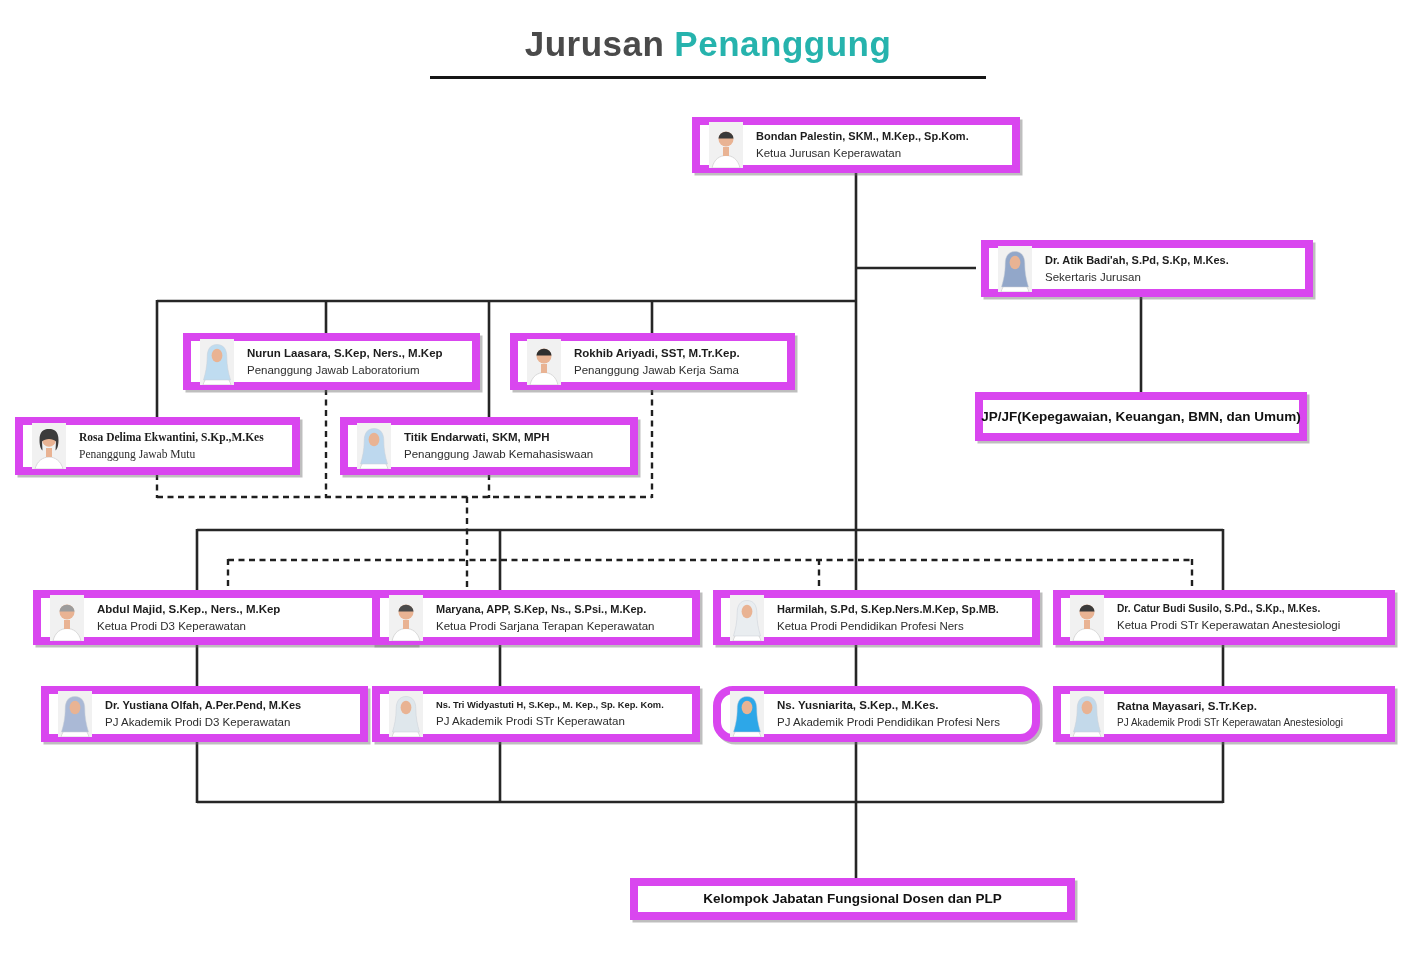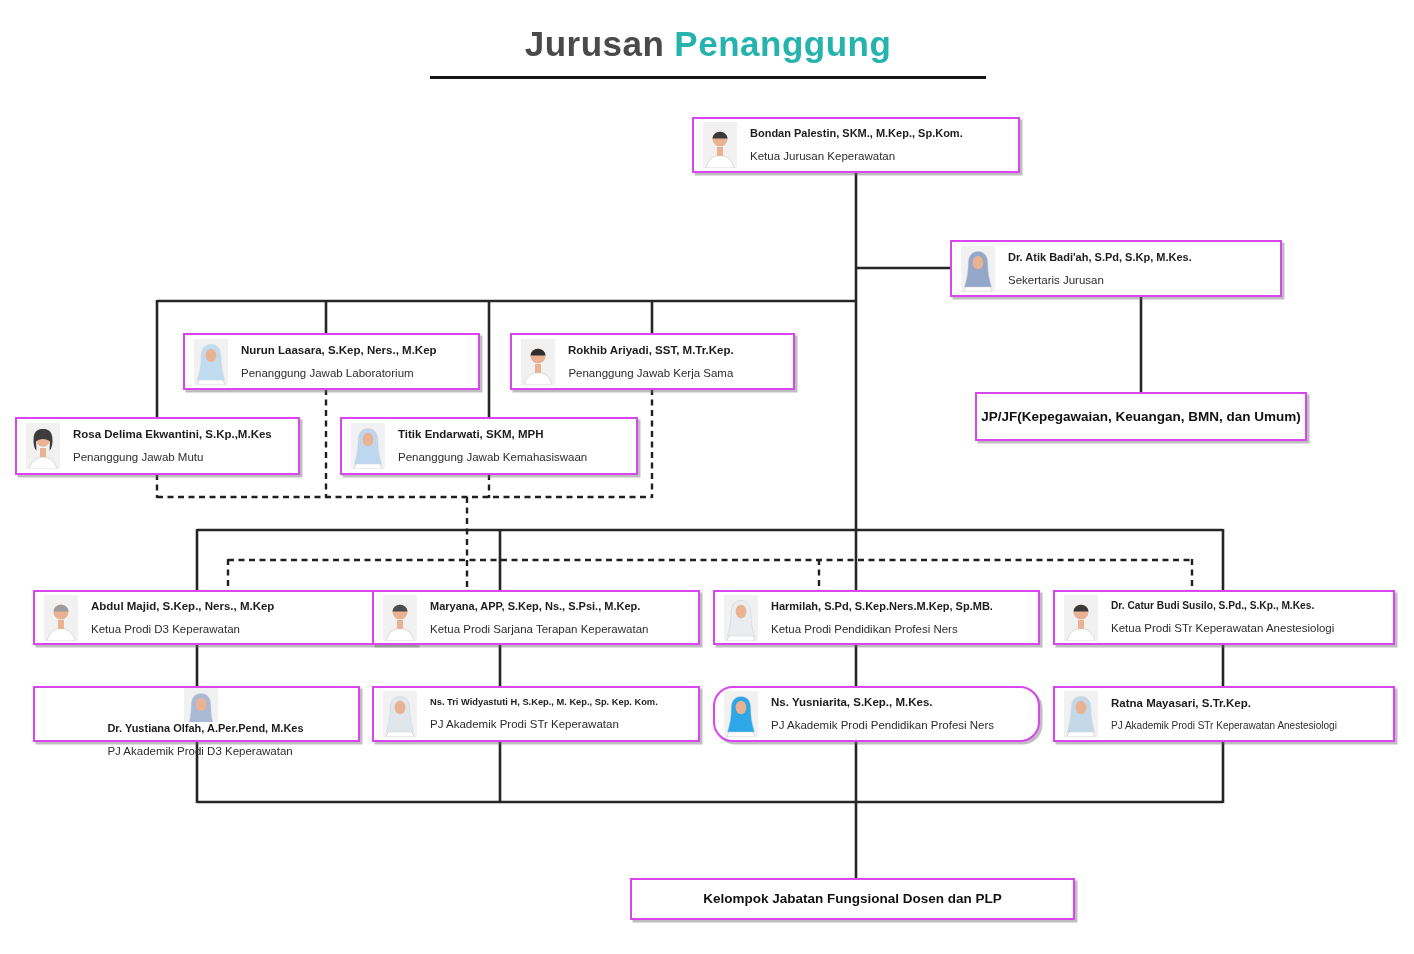--- a/index.html
+++ b/index.html
@@ -10,28 +10,28 @@
          font-size:35px;font-weight:700;letter-spacing:.5px;white-space:nowrap;}
   .title .t-gray{color:#4a4a4a;margin-right:10px;}
   .title .t-teal{color:#26b3ad;}
   .title-underline{position:absolute;left:430px;top:76px;width:556px;height:3px;background:#161616;}
 
   svg.connectors{position:absolute;left:0;top:0;z-index:0;}
   .solid-line{stroke:#262626;stroke-width:2.6;fill:none;}
   .dashed-line{stroke:#1f1f1f;stroke-width:2.4;fill:none;stroke-dasharray:6 4.5;}
 
   .person-box,.unit-box{position:absolute;z-index:2;background:#ffffff;
-      border:2px solid #d946ef;box-shadow:2.5px 2.5px 0 rgba(110,110,110,.45);
+      border:8px solid #d946ef;box-shadow:2.5px 2.5px 0 rgba(110,110,110,.45);
       box-sizing:border-box;display:flex;align-items:center;}
   .person-box{padding-left:9px;}
   .avatar{flex:0 0 34px;width:34px;height:46px;display:block;overflow:hidden;}
   .ptext{display:flex;flex-direction:column;justify-content:center;margin-left:13px;
          padding-right:4px;min-width:0;}
   .pname{font-weight:700;color:#1d1d1d;white-space:nowrap;line-height:1.15;}
-  .prole{color:#2d2d2d;white-space:nowrap;margin-top:10px;line-height:1.1;}
+  .prole{color:#2d2d2d;white-space:nowrap;margin-top:4px;line-height:1.1;}
 
   .unit-box{flex-direction:row;justify-content:center;text-align:center;}
   .uline1,.uline2{font-weight:700;color:#121212;font-size:13.5px;line-height:1.45;white-space:nowrap;}
 </style>
 </head>
 <body>
 
 <div class="stage">
 
   <div class="title">
@@ -76,21 +76,21 @@
             <path d="M3 46 C5 37 11 33.5 17 33.5 C23 33.5 29 37 31 46 Z" fill="#ffffff" stroke="#d9d9d9"></path>
             <rect x="14" y="25" width="6" height="9" fill="#e9b393"></rect>
             <circle cx="17" cy="17" r="7.5" fill="#e9b393"></circle>
             <path d="M9.5 16.5 a7.5 6.8 0 0 1 15 0 Z" fill="#3a3a3a"></path>
           </svg></span>
     <span class="ptext">
       <span class="pname" style="font-size: 11px;">Bondan Palestin, SKM., M.Kep., Sp.Kom.</span>
       <span class="prole" style="font-size: 11.5px;">Ketua Jurusan Keperawatan</span>
     </span>
   </div>
-      <div class="person-box" style="left: 950px; top: 240px; width: 332px; height: 57px;">
+      <div class="person-box" style="left: 981px; top: 240px; width: 332px; height: 57px;">
     <span class="avatar"><svg viewBox="0 0 34 46" width="34" height="46">
             <rect width="34" height="46" fill="#f1f1f1"></rect>
             <path d="M3 46 C5 38 11 34 17 34 C23 34 29 38 31 46 Z" fill="#ffffff" stroke="#d9d9d9"></path>
             <path d="M17 5.5 C10 5.5 7.2 11 7.2 17.5 C7.2 27 5.5 34 3.5 41 L30.5 41 C28.5 34 26.8 27 26.8 17.5 C26.8 11 24 5.5 17 5.5 Z" fill="#92a7c9" stroke="#c9cfd6" stroke-width="0.5"></path>
             <ellipse cx="17" cy="16.5" rx="5.4" ry="6.8" fill="#e9b393"></ellipse>
           </svg></span>
     <span class="ptext">
       <span class="pname" style="font-size: 11px;">Dr. Atik Badi'ah, S.Pd, S.Kp, M.Kes.</span>
       <span class="prole" style="font-size: 11.5px;">Sekertaris Jurusan</span>
     </span>
@@ -100,34 +100,34 @@
             <rect width="34" height="46" fill="#f1f1f1"></rect>
             <path d="M3 46 C5 38 11 34 17 34 C23 34 29 38 31 46 Z" fill="#ffffff" stroke="#d9d9d9"></path>
             <path d="M17 5.5 C10 5.5 7.2 11 7.2 17.5 C7.2 27 5.5 34 3.5 41 L30.5 41 C28.5 34 26.8 27 26.8 17.5 C26.8 11 24 5.5 17 5.5 Z" fill="#bfdcf0" stroke="#c9cfd6" stroke-width="0.5"></path>
             <ellipse cx="17" cy="16.5" rx="5.4" ry="6.8" fill="#e9b393"></ellipse>
           </svg></span>
     <span class="ptext">
       <span class="pname" style="font-size: 11.5px;">Nurun Laasara, S.Kep, Ners., M.Kep</span>
       <span class="prole" style="font-size: 11.5px;">Penanggung Jawab Laboratorium</span>
     </span>
   </div>
-      <div class="person-box" style="left: 510px; top: 333px; width: 285px; height: 57px; text-align: center;">
+      <div class="person-box" style="left: 510px; top: 333px; width: 285px; height: 57px;">
     <span class="avatar"><svg viewBox="0 0 34 46" width="34" height="46">
             <rect width="34" height="46" fill="#f1f1f1"></rect>
             <path d="M3 46 C5 37 11 33.5 17 33.5 C23 33.5 29 37 31 46 Z" fill="#ffffff" stroke="#d9d9d9"></path>
             <rect x="14" y="25" width="6" height="9" fill="#e9b393"></rect>
             <circle cx="17" cy="17" r="7.5" fill="#e9b393"></circle>
             <path d="M9.5 16.5 a7.5 6.8 0 0 1 15 0 Z" fill="#2f2f2f"></path>
           </svg></span>
     <span class="ptext">
       <span class="pname" style="font-size: 11.5px;">Rokhib Ariyadi, SST, M.Tr.Kep.</span>
       <span class="prole" style="font-size: 11.5px;">Penanggung Jawab Kerja Sama</span>
     </span>
   </div>
-      <div class="person-box" style="left: 15px; top: 417px; width: 285px; height: 58px;">
+      <div class="person-box" style="left: 15px; top: 417px; width: 285px; height: 58px; font-family: Liberation Serif, serif;">
     <span class="avatar"><svg viewBox="0 0 34 46" width="34" height="46">
             <rect width="34" height="46" fill="#f1f1f1"></rect>
             <path d="M3 46 C5 38 11 34 17 34 C23 34 29 38 31 46 Z" fill="#ffffff" stroke="#d9d9d9"></path>
             <rect x="14" y="25" width="6" height="9" fill="#e9b393"></rect>
             <circle cx="17" cy="17" r="6.8" fill="#e9b393"></circle>
             <path d="M7.5 17 C7.5 8.5 11.5 6 17 6 C22.5 6 26.5 8.5 26.5 17 C26.5 23 25 26.5 23.5 27.5 L24 18.5 C21 15 13 15 10 18.5 L10.5 27.5 C9 26.5 7.5 23 7.5 17 Z" fill="#3c3c3c"></path>
           </svg></span>
     <span class="ptext">
       <span class="pname" style="font-size: 11.5px;">Rosa Delima Ekwantini, S.Kp.,M.Kes</span>
       <span class="prole" style="font-size: 11.5px;">Penanggung Jawab Mutu</span>
@@ -189,21 +189,21 @@
             <path d="M3 46 C5 37 11 33.5 17 33.5 C23 33.5 29 37 31 46 Z" fill="#ffffff" stroke="#d9d9d9"></path>
             <rect x="14" y="25" width="6" height="9" fill="#e9b393"></rect>
             <circle cx="17" cy="17" r="7.5" fill="#e9b393"></circle>
             <path d="M9.5 16.5 a7.5 6.8 0 0 1 15 0 Z" fill="#3b3b3b"></path>
           </svg></span>
     <span class="ptext">
       <span class="pname" style="font-size: 10.2px;">Dr. Catur Budi Susilo, S.Pd., S.Kp., M.Kes.</span>
       <span class="prole" style="font-size: 11.5px;">Ketua Prodi STr Keperawatan Anestesiologi</span>
     </span>
   </div>
-      <div class="person-box" style="left: 33px; top: 686px; width: 327px; height: 56px; flex-direction: column;">
+      <div class="person-box" style="left: 41px; top: 686px; width: 327px; height: 56px;">
     <span class="avatar"><svg viewBox="0 0 34 46" width="34" height="46">
             <rect width="34" height="46" fill="#f1f1f1"></rect>
             <path d="M3 46 C5 38 11 34 17 34 C23 34 29 38 31 46 Z" fill="#ffffff" stroke="#d9d9d9"></path>
             <path d="M17 5.5 C10 5.5 7.2 11 7.2 17.5 C7.2 27 5.5 34 3.5 41 L30.5 41 C28.5 34 26.8 27 26.8 17.5 C26.8 11 24 5.5 17 5.5 Z" fill="#aab9d6" stroke="#c9cfd6" stroke-width="0.5"></path>
             <ellipse cx="17" cy="16.5" rx="5.4" ry="6.8" fill="#e9b393"></ellipse>
           </svg></span>
     <span class="ptext">
       <span class="pname" style="font-size: 11px;">Dr. Yustiana Olfah, A.Per.Pend, M.Kes</span>
       <span class="prole" style="font-size: 11.5px;">PJ Akademik Prodi D3 Keperawatan</span>
     </span>

